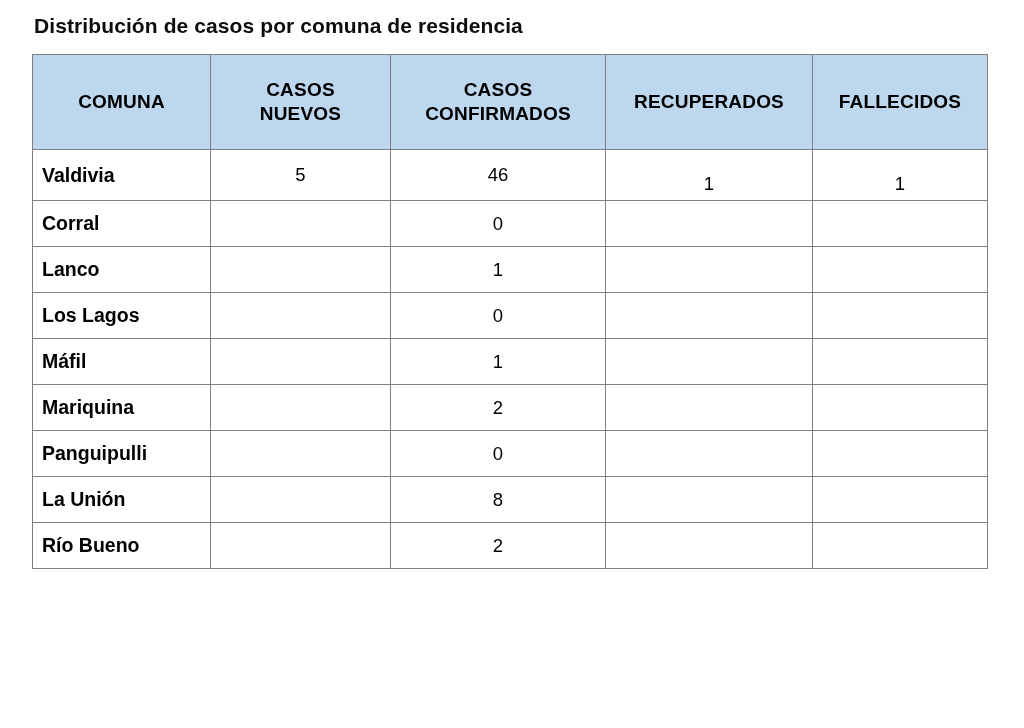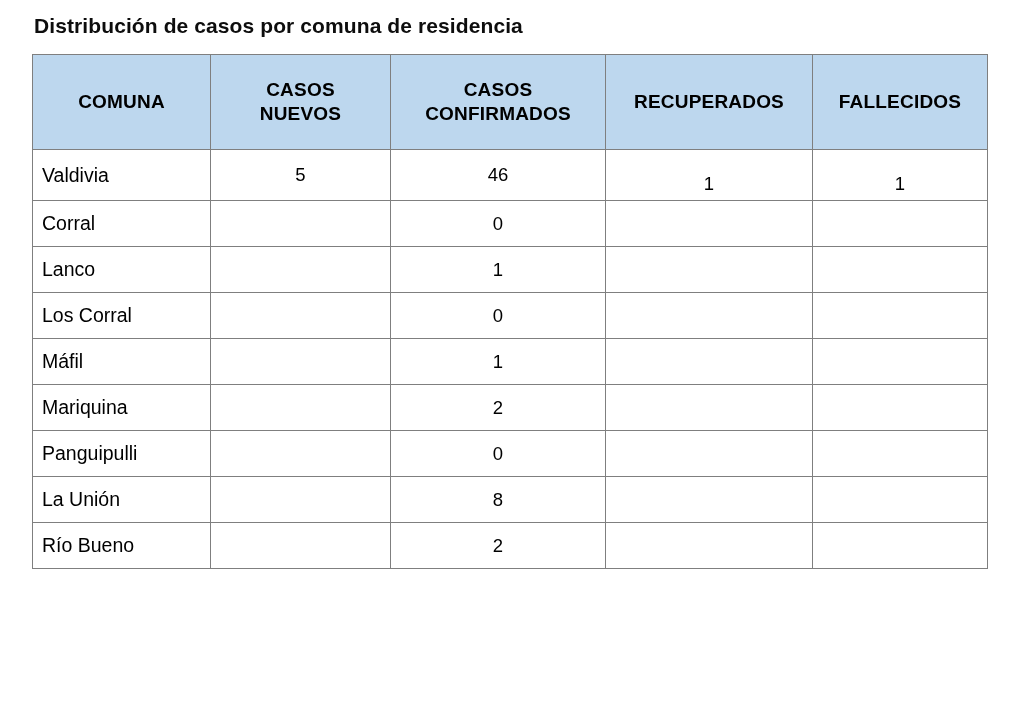--- a/index.html
+++ b/index.html
@@ -60,21 +60,21 @@
   thead th .hdr-line { display: block; }
   tbody td {
     height: 45px;
     font-size: 19.5px;
     background: #ffffff;
   }
   tbody td.comuna {
     text-align: left;
     padding-left: 9px;
     vertical-align: middle;
-    font-weight: normal;
+    font-weight: bold;
   }
   tbody td.num {
     text-align: center;
     vertical-align: middle;
     font-size: 18.5px;
   }
   tbody td.num.mid-low {
     vertical-align: bottom;
     padding-bottom: 5px;
   }
@@ -131,21 +131,21 @@
         <td class="num"></td>
       </tr>
       <tr>
         <td class="comuna">Lanco</td>
         <td class="num"></td>
         <td class="num">1</td>
         <td class="num"></td>
         <td class="num"></td>
       </tr>
       <tr>
-        <td class="comuna">Los Corral</td>
+        <td class="comuna">Los Lagos</td>
         <td class="num"></td>
         <td class="num">0</td>
         <td class="num"></td>
         <td class="num"></td>
       </tr>
       <tr>
         <td class="comuna">Máfil</td>
         <td class="num"></td>
         <td class="num">1</td>
         <td class="num"></td>

